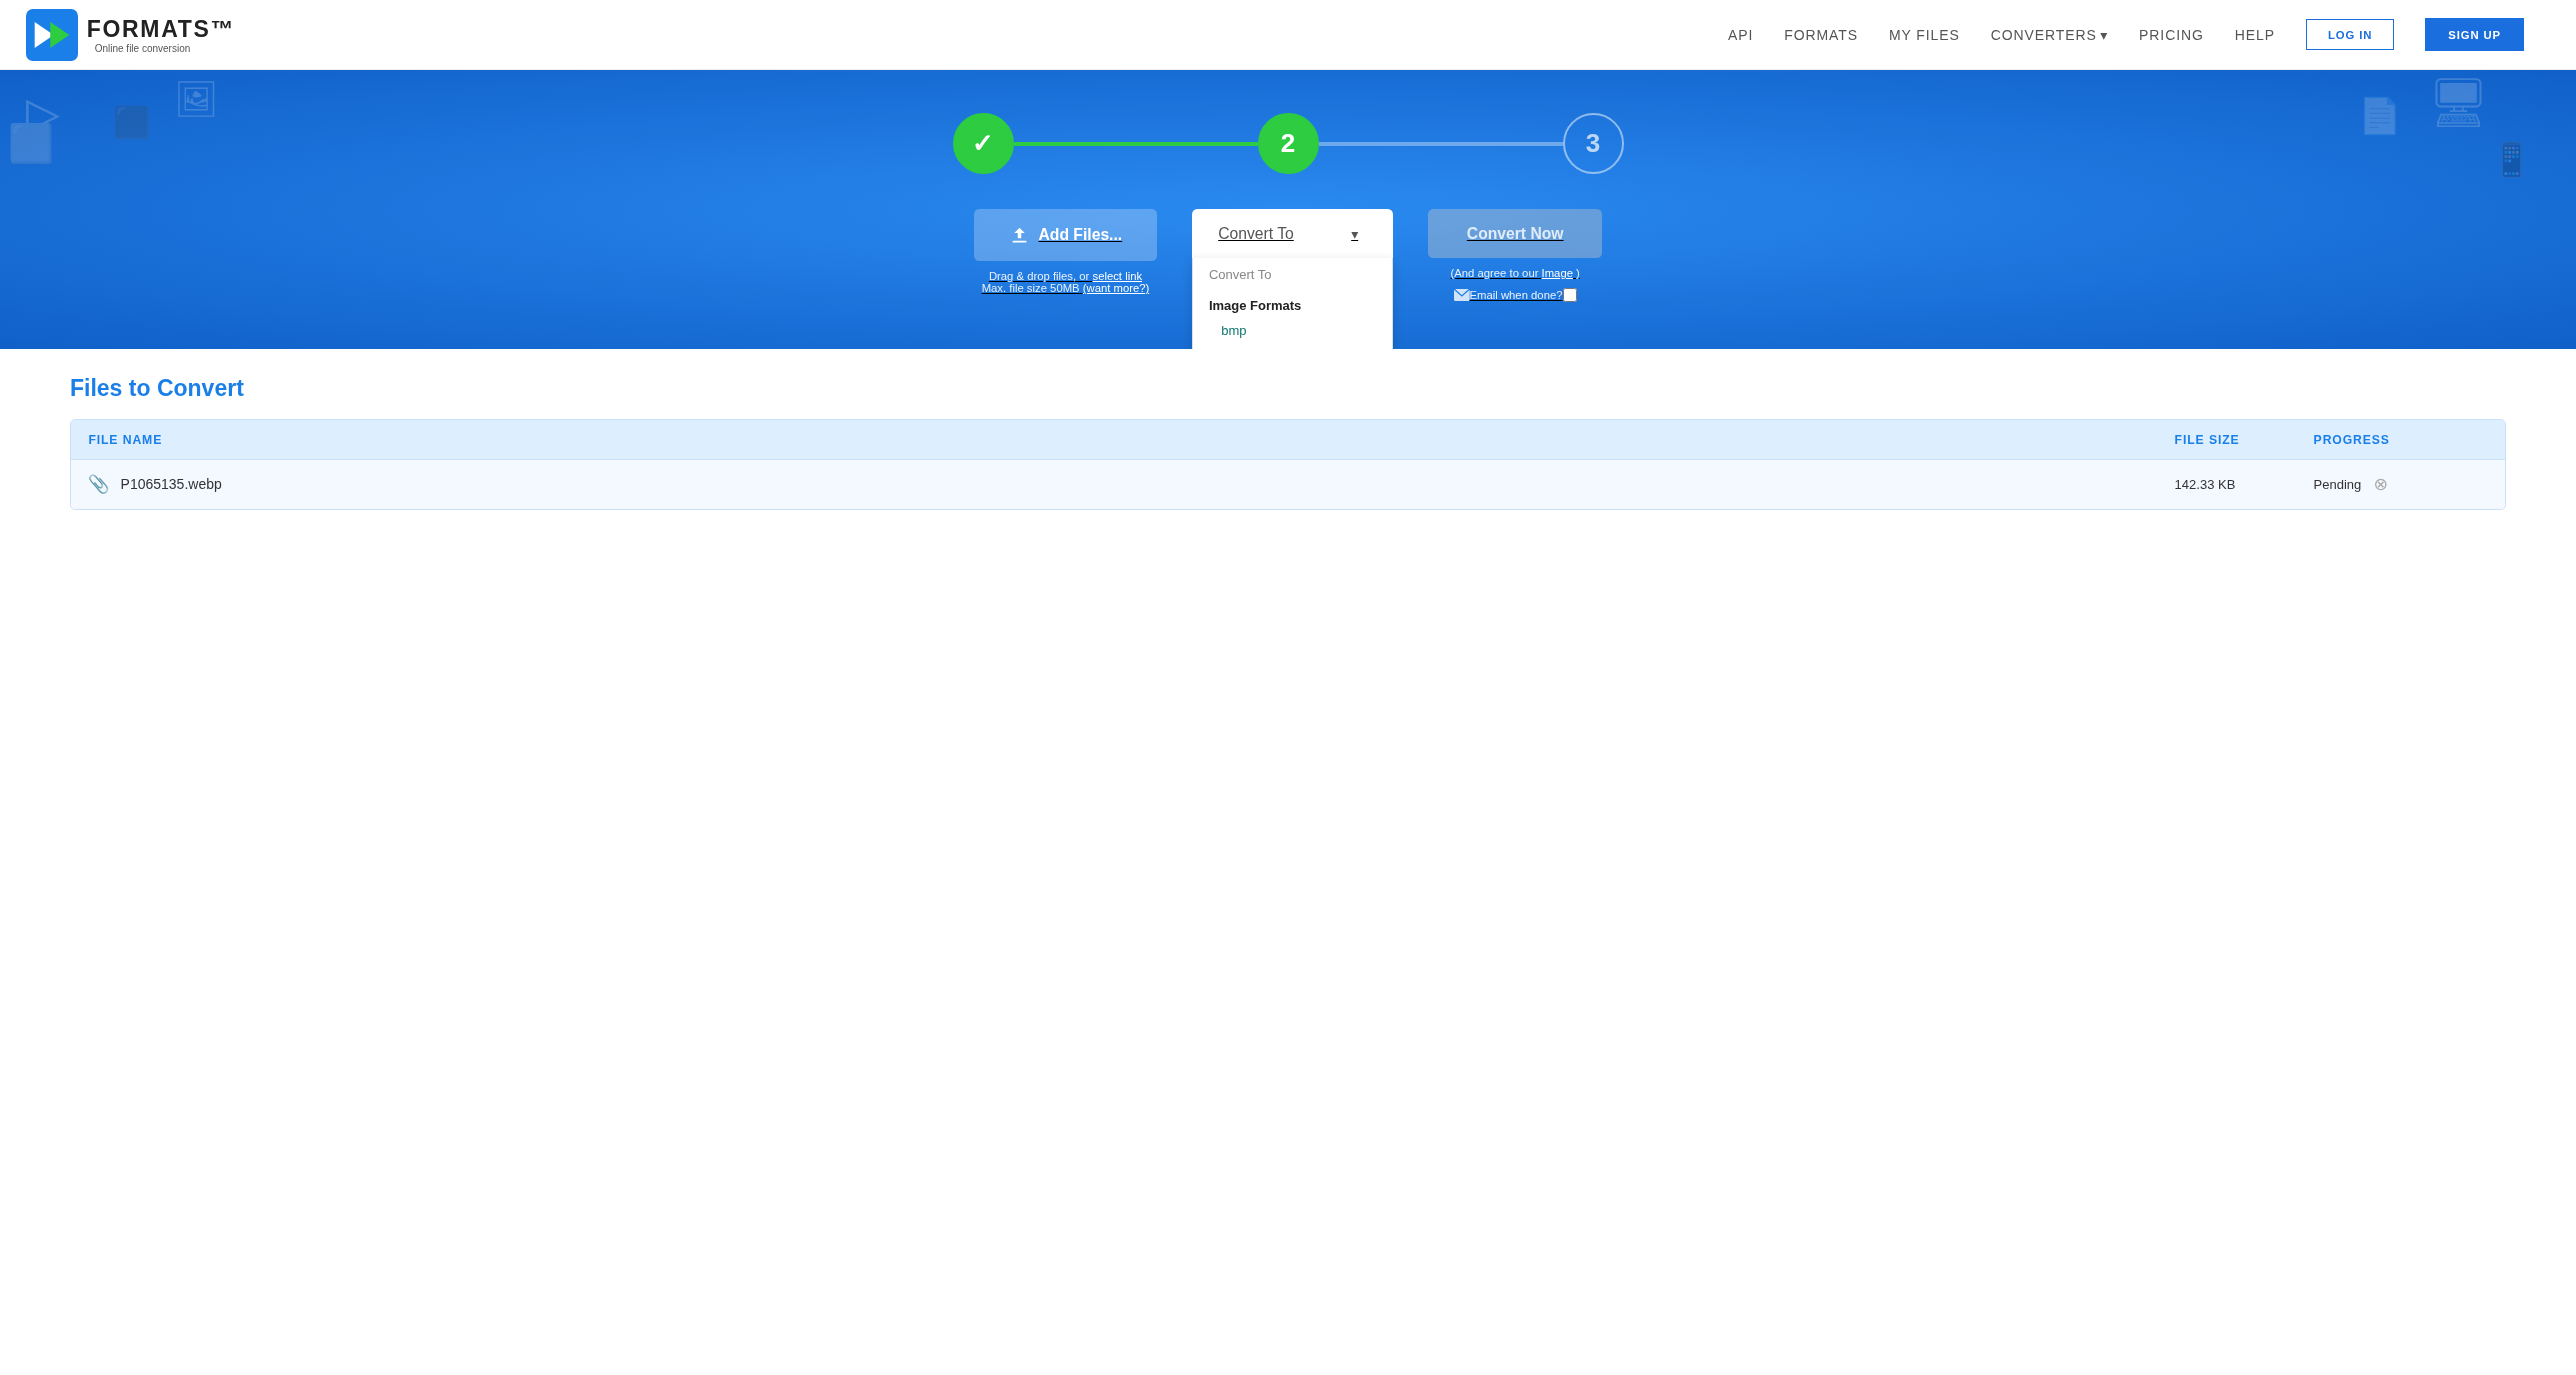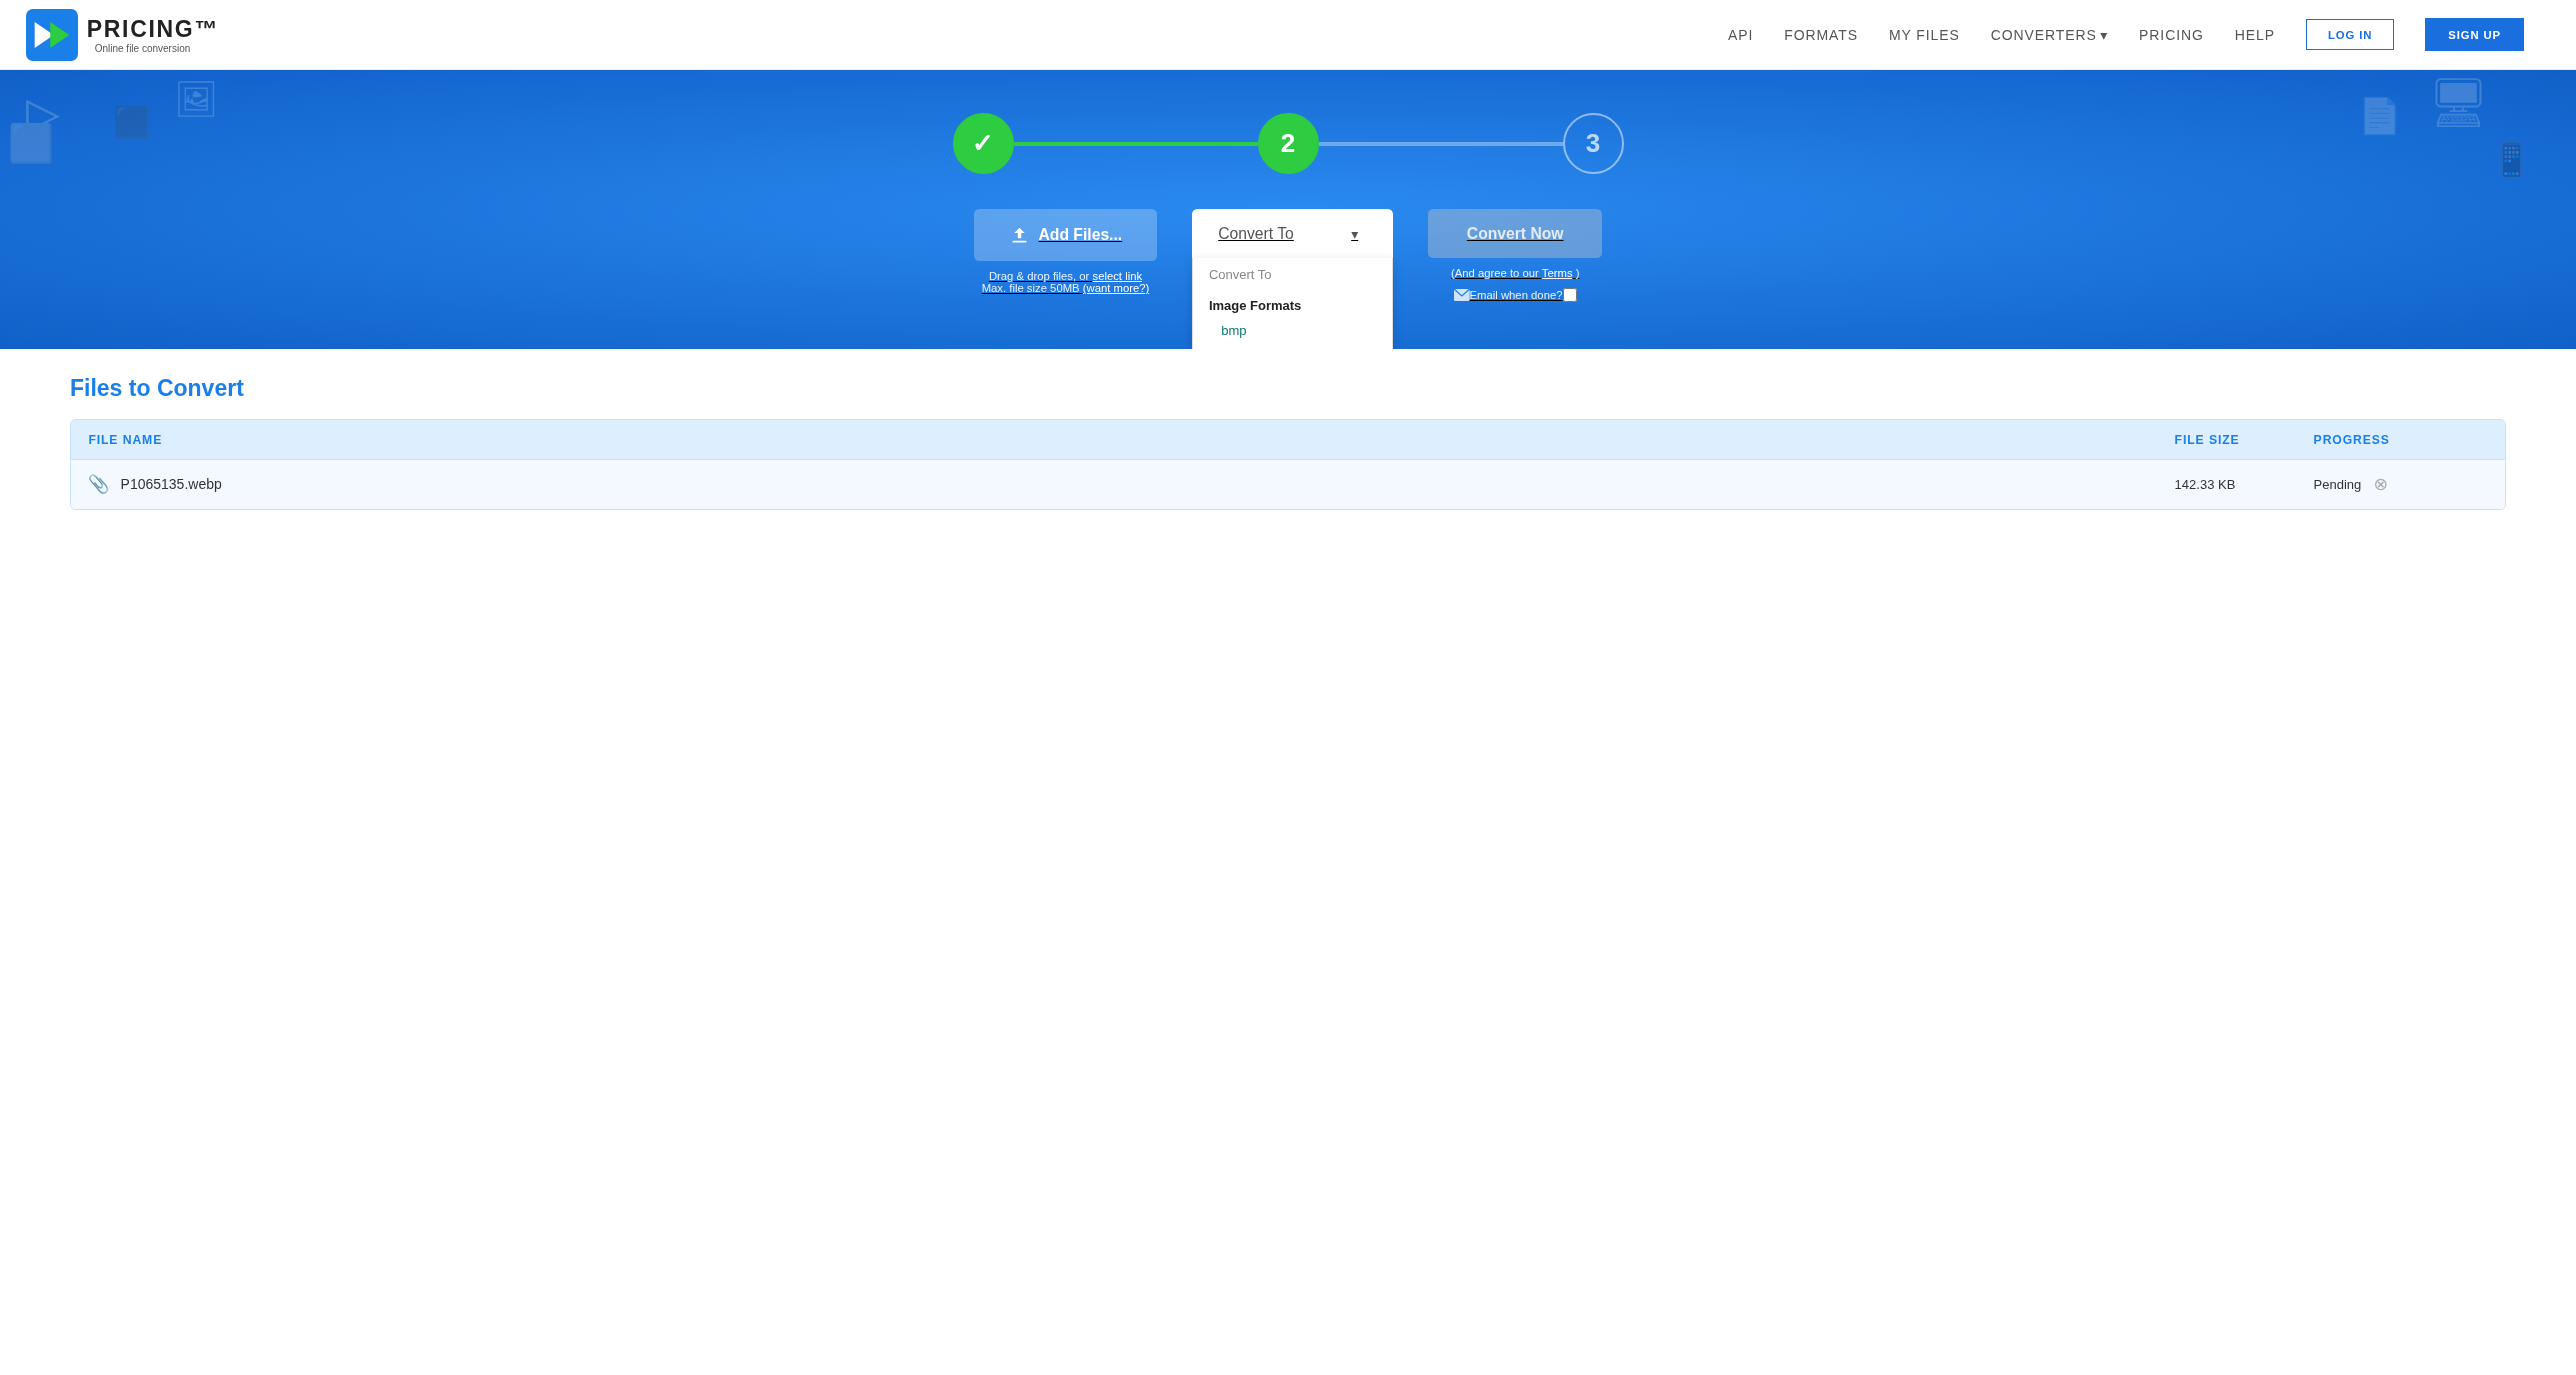--- a/index.html
+++ b/index.html
@@ -358,21 +358,21 @@
 <body>
 
 <header class="header">
   <a class="logo-area" href="#">
     <svg class="logo-icon" viewBox="0 0 60 60" xmlns="http://www.w3.org/2000/svg">
       <rect width="60" height="60" rx="8" fill="#1a7fe8"></rect>
       <polygon points="10,15 32,30 10,45" fill="#fff"></polygon>
       <polygon points="28,15 50,30 28,45" fill="#2ecc40"></polygon>
     </svg>
     <div class="logo-text-area">
-      <span class="logo-title">PRICING™</span>
+      <span class="logo-title">FORMATS™</span>
       <span class="logo-subtitle">Online file conversion</span>
     </div>
   </a>
   <nav class="nav">
     <a class="nav-item" href="#">API</a>
     <a class="nav-item" href="#">FORMATS</a>
     <a class="nav-item" href="#">MY FILES</a>
     <a class="nav-item nav-item-converters" href="#">
       <span>CONVERTERS</span>
       <span class="chevron-down"></span>
@@ -445,21 +445,21 @@
           <div class="dropdown-item">gif</div>
 
         </div>
       </div>
     </div>
 
     <div class="action-col">
       <button class="btn-convert-now">Convert Now</button>
       <div class="convert-now-sub">
         <span>(And agree to our</span>
-        <a href="#">Terms</a>
+        <a href="#">Image</a>
         <span>)</span>
       </div>
       <div class="email-when-done">
         <svg width="15.7" height="12.2" viewBox="0 0 18 14" fill="rgba(255,255,255,0.8)">
           <rect width="18" height="14" rx="2"></rect>
           <polyline points="0,0 9,8 18,0" fill="none" stroke="#1a7fe8" stroke-width="1.5"></polyline>
         </svg>
         <span>Email when done?</span>
         <input type="checkbox" style="width: 14px; height: 14px; cursor: pointer;">
       </div>

